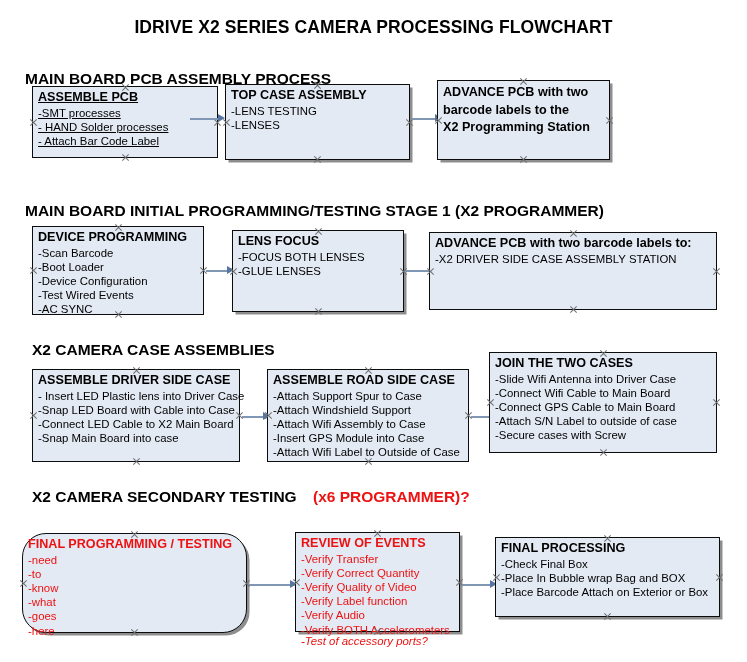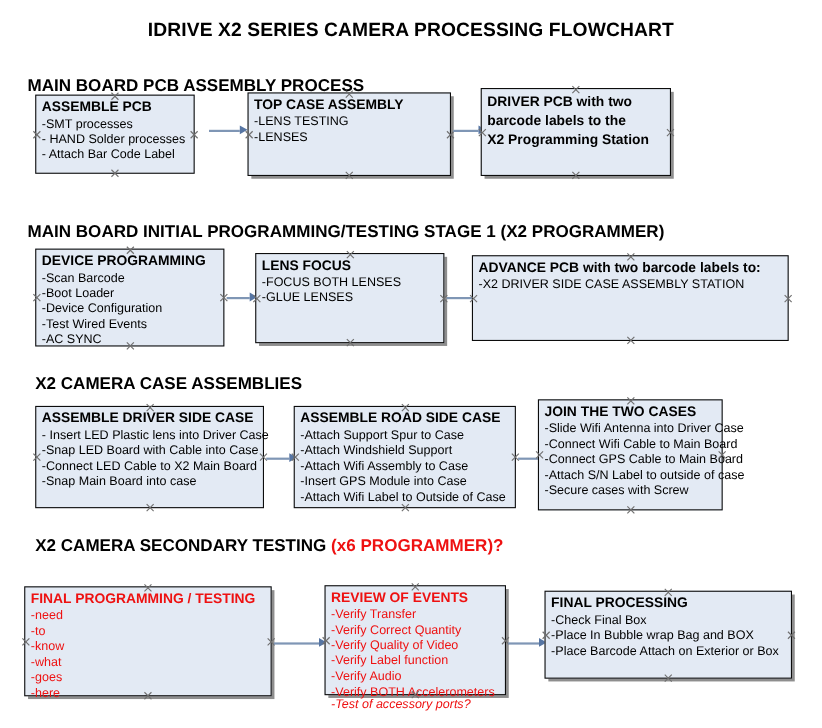--- a/index.html
+++ b/index.html
@@ -37,20 +37,21 @@
 
   .section-title {
     position: absolute;
     font-size: 15.5px;
     font-weight: bold;
     white-space: nowrap;
     letter-spacing: 0px;
   }
   .section-title .red-note {
     color: #ee1111;
+    margin-left: 12px;
   }
 
   
   .node {
     position: absolute;
     box-sizing: border-box;
     background: #e3eaf4;
     border: 1.4px solid #0c0c0c;
     padding: 3px 4px 3px 5px;
     overflow: visible;
@@ -138,21 +139,21 @@
 <body>
 
 <div id="canvas">
 
   <div class="chart-title">IDRIVE X2  SERIES CAMERA PROCESSING FLOWCHART</div>
 
   <div class="section-title" style="left:25px; top:70px;">
     <span>MAIN BOARD PCB ASSEMBLY PROCESS</span>
   </div>
 
-  <div class="node" style="left:32px; top:86px; width:145px; height:72px;">
+  <div class="node" style="left:32px; top:86px; width:186px; height:72px;text-decoration:underline;">
     <div class="node-title">ASSEMBLE PCB</div>
     <div class="node-line">-SMT processes</div>
     <div class="node-line">- HAND Solder processes</div>
     <div class="node-line">- Attach Bar Code Label</div>
     <div class="handle" style="left:50%; top:0;"></div>
     <div class="handle" style="left:50%; top:100%;"></div>
     <div class="handle" style="left:0; top:50%;"></div>
     <div class="handle" style="left:100%; top:50%;"></div>
   </div>
 
@@ -170,21 +171,21 @@
     <div class="handle" style="left:0; top:50%;"></div>
     <div class="handle" style="left:100%; top:50%;"></div>
   </div>
 
   <div class="connector" style="left:412px; top:114px; width:30px;">
     <div class="shaft" style="width:23px;"></div>
     <div class="head" style="left:23px;"></div>
   </div>
 
   <div class="node shadowed" style="left:437px; top:80px; width:173px; height:80px;">
-    <div class="node-line wrapline">DRIVER PCB with two</div>
+    <div class="node-line wrapline">ADVANCE PCB with two</div>
     <div class="node-line wrapline">barcode labels to the</div>
     <div class="node-line wrapline"> X2 Programming Station</div>
     <div class="handle" style="left:50%; top:0;"></div>
     <div class="handle" style="left:50%; top:100%;"></div>
     <div class="handle" style="left:0; top:50%;"></div>
     <div class="handle" style="left:100%; top:50%;"></div>
   </div>
 
   <div class="section-title" style="left:25px; top:202px;">
     <span>MAIN BOARD INITIAL PROGRAMMING/TESTING STAGE 1 (X2 PROGRAMMER)</span>
@@ -264,38 +265,38 @@
     <div class="handle" style="left:50%; top:100%;"></div>
     <div class="handle" style="left:0; top:50%;"></div>
     <div class="handle" style="left:100%; top:50%;"></div>
   </div>
 
   <div class="connector" style="left:471px; top:412px; width:28px;">
     <div class="shaft" style="width:21px;"></div>
     <div class="head" style="left:21px;"></div>
   </div>
 
-  <div class="node" style="left:489px; top:363px; width:168px; height:101px;">
+  <div class="node" style="left:489px; top:352px; width:228px; height:101px;">
     <div class="node-title">JOIN THE TWO CASES</div>
     <div class="node-line">-Slide Wifi Antenna into Driver Case</div>
     <div class="node-line">-Connect Wifi Cable to Main Board</div>
     <div class="node-line">-Connect GPS Cable to Main Board</div>
     <div class="node-line">-Attach S/N Label to outside of case</div>
     <div class="node-line">-Secure cases with Screw</div>
     <div class="handle" style="left:50%; top:0;"></div>
     <div class="handle" style="left:50%; top:100%;"></div>
     <div class="handle" style="left:0; top:50%;"></div>
     <div class="handle" style="left:100%; top:50%;"></div>
   </div>
 
   <div class="section-title" style="left:32px; top:488px;">
     <span>X2 CAMERA SECONDARY TESTING </span><span class="red-note">(x6 PROGRAMMER)?</span>
   </div>
 
-  <div class="node red shadowed" style="left:22px; top:533px; width:225px; height:100px;">
+  <div class="node red shadowed" style="left:22px; top:533px; width:225px; height:100px;border-radius:24px;">
     <div class="node-title">FINAL PROGRAMMING / TESTING</div>
     <div class="node-line">-need</div>
     <div class="node-line">-to</div>
     <div class="node-line">-know</div>
     <div class="node-line">-what</div>
     <div class="node-line">-goes</div>
     <div class="node-line">-here</div>
     <div class="handle" style="left:50%; top:0;"></div>
     <div class="handle" style="left:50%; top:100%;"></div>
     <div class="handle" style="left:0; top:50%;"></div>

